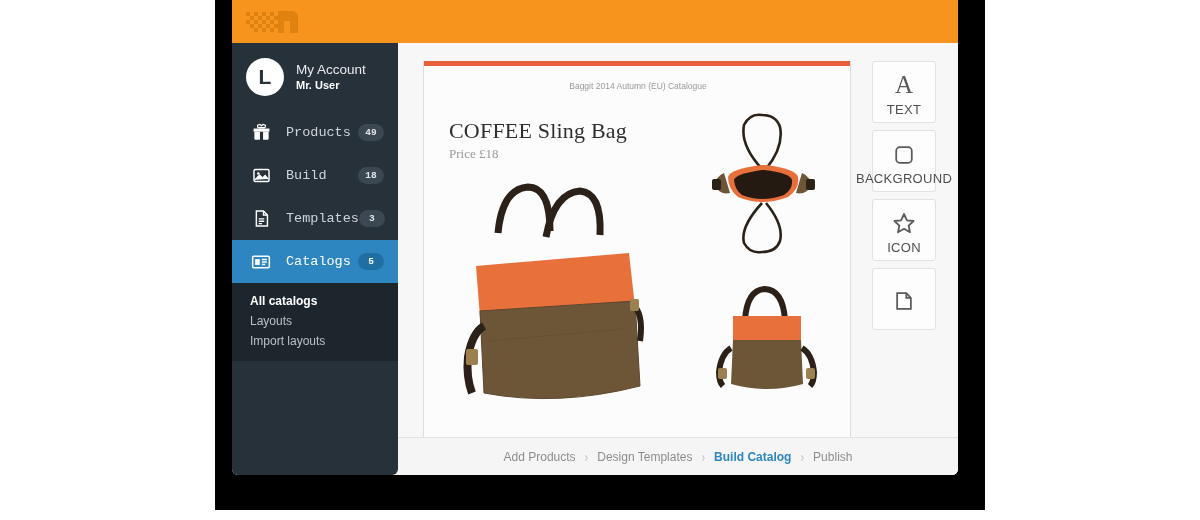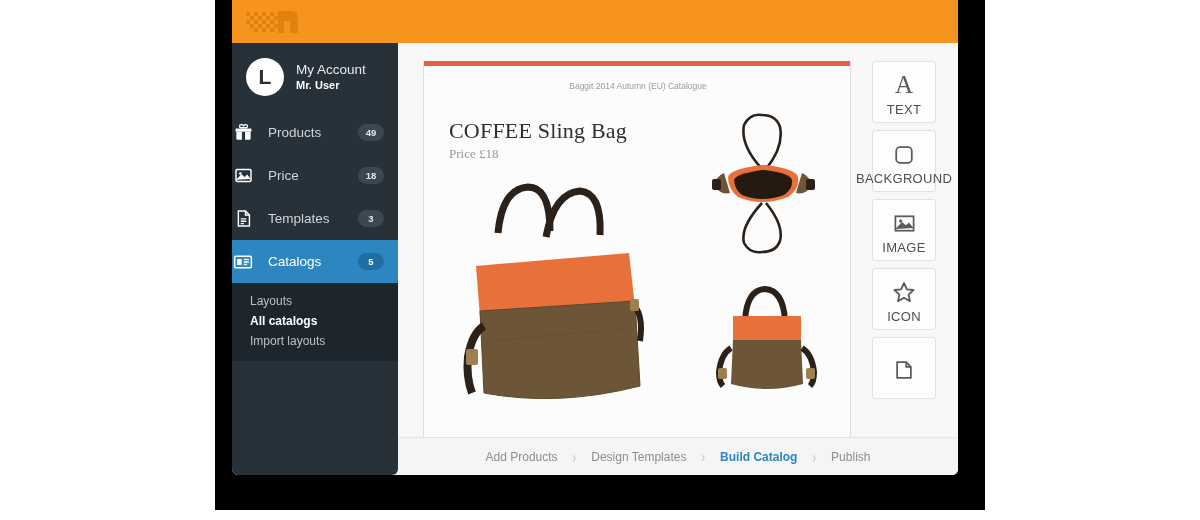--- a/index.html
+++ b/index.html
@@ -58,23 +58,24 @@
     font-family: "Liberation Sans", sans-serif;
     flex: 0 0 auto;
   }
   .acct-text { margin-left: 12px; line-height: 1.25; }
   .acct-name { color: #e8eaec; font-size: 13.5px; }
   .acct-sub  { color: #ffffff; font-size: 11px; font-weight: bold; }
 
   .navitem {
     position: relative;
     display: flex; align-items: center;
-    height: 43px; 
+    height: 43px; padding-left: 18px;
     color: #cfd4d8; font-size: 13.5px;
     cursor: pointer;
+    font-family: Liberation Mono, monospace;
   }
   .navitem.active { background: #2e86c1; color: #ffffff; }
   .navitem .ico {
     width: 22px; height: 22px; flex: 0 0 auto;
     display: flex; align-items: center; justify-content: center;
     margin-right: 14px;
   }
   .navitem .lbl { flex: 1 1 auto; }
   .badge {
     min-width: 26px; height: 17px;
@@ -158,21 +159,21 @@
     letter-spacing: .3px;
   }
 
   
   #footer {
     position: absolute; left: 166px; top: 437px;
     width: 560px; height: 38px;
     background: #f5f5f5;
     border-top: 1px solid #e4e4e4;
     display: flex; align-items: center; justify-content: center;
-    gap: 15px;
+    gap: 9px;
   }
   .crumb { font-size: 12px; color: #8d8d8d; cursor: pointer; }
   .crumb.cur { color: #2e86c1; font-weight: bold; }
   .sep {
     color: #c2c2c2; font-size: 11px;
     transform: scaleY(1.25);
   }
 </style>
 </head>
 <body>
@@ -231,21 +232,21 @@
     </div>
 
     <div class="navitem">
       <span class="ico">
         <svg width="19" height="19" viewBox="0 0 24 24" fill="none" stroke="#ffffff" stroke-width="1.8">
           <rect x="2.5" y="4.5" width="19" height="15" rx="1.5"></rect>
           <circle cx="8" cy="9.5" r="1.6" fill="#ffffff" stroke="none"></circle>
           <path d="M3.5 17.5 L9.5 11.5 L13.5 15 L16.5 12 L20.5 16.5" fill="#ffffff" stroke="#ffffff" stroke-width="1.6"></path>
         </svg>
       </span>
-      <span class="lbl">Price</span>
+      <span class="lbl">Build</span>
       <span class="badge">18</span>
     </div>
 
     <div class="navitem">
       <span class="ico">
         <svg width="19" height="19" viewBox="0 0 24 24" fill="none" stroke="#ffffff" stroke-width="1.8">
           <path d="M5.5 2.5h9l5 5v14h-14z"></path>
           <path d="M14.5 2.5v5h5"></path>
           <path d="M8.5 12.5h7M8.5 15.5h7M8.5 18.5h4"></path>
         </svg>
@@ -260,22 +261,22 @@
           <rect x="2" y="5" width="20" height="14" rx="1.5"></rect>
           <rect x="5" y="8.5" width="5.5" height="7" fill="#ffffff" stroke="none"></rect>
           <path d="M13 9h6M13 12h6M13 15h4" stroke-width="1.6"></path>
         </svg>
       </span>
       <span class="lbl">Catalogs</span>
       <span class="badge">5</span>
     </div>
 
     <div id="submenu">
+      <div class="subitem sel">All catalogs</div>
       <div class="subitem">Layouts</div>
-      <div class="subitem sel">All catalogs</div>
       <div class="subitem">Import layouts</div>
     </div>
 
   </div>
 
   <div id="main">
 
     <div id="page">
       <div id="page-accent"></div>
       <div id="page-head">Baggit 2014 Autumn (EU) Catalogue</div>
@@ -335,30 +336,20 @@
 
       <div class="tool">
         <span class="tico">
           <svg width="22" height="22" viewBox="0 0 24 24" fill="none" stroke="#5a5a5a" stroke-width="1.9">
             <rect x="3.5" y="3.5" width="17" height="17" rx="4"></rect>
           </svg>
         </span>
         <span class="tlbl">BACKGROUND</span>
       </div>
 
-      <div class="tool">
-        <span class="tico">
-          <svg width="23" height="23" viewBox="0 0 24 24" fill="none" stroke="#5a5a5a" stroke-width="1.8">
-            <rect x="2.5" y="4.5" width="19" height="15"></rect>
-            <circle cx="8" cy="9.5" r="1.7" fill="#5a5a5a" stroke="none"></circle>
-            <path d="M3.5 17.8 L9.5 11.5 L13.5 15 L16.5 12 L20.5 16.8" fill="#5a5a5a" stroke="#5a5a5a" stroke-width="1.5"></path>
-          </svg>
-        </span>
-        <span class="tlbl">IMAGE</span>
-      </div>
 
       <div class="tool">
         <span class="tico">
           <svg width="24" height="24" viewBox="0 0 24 24" fill="none" stroke="#5a5a5a" stroke-width="1.8" stroke-linejoin="round">
             <path d="M12 3 L14.9 9.3 L21.6 10 L16.6 14.6 L18 21.2 L12 17.8 L6 21.2 L7.4 14.6 L2.4 10 L9.1 9.3 Z"></path>
           </svg>
         </span>
         <span class="tlbl">ICON</span>
       </div>
 

